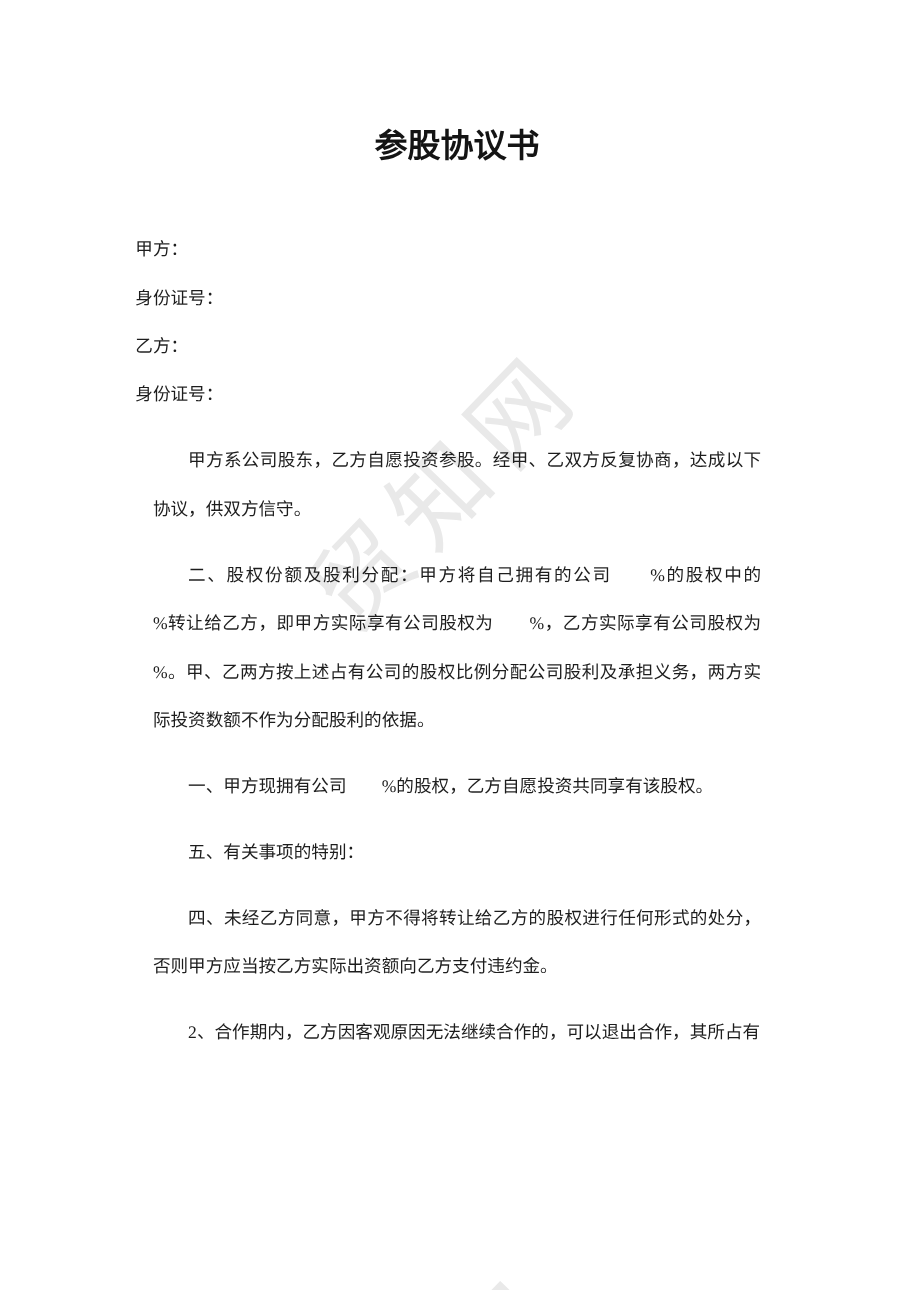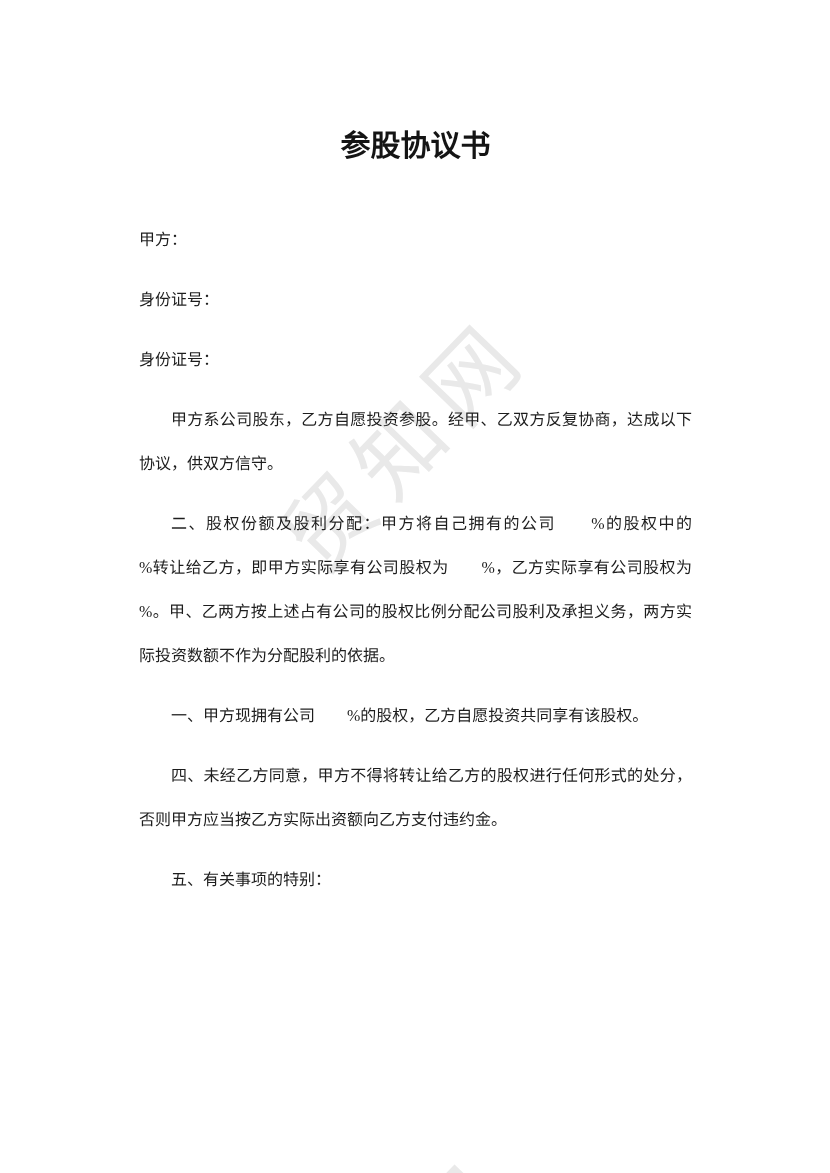--- a/index.html
+++ b/index.html
@@ -28,34 +28,34 @@
     pointer-events: none;
     user-select: none;
     z-index: 0;
   }
   .wm-1 { left: 400px; top: 440px; }
   .wm-2 { left: 385px; top: 1280px; }
 
   .content {
     position: absolute;
     left: 123px;
-    top: 124px;
+    top: 112px;
     width: 585px;
     z-index: 1;
   }
   .doc-title {
     margin: 0 0 50px 0;
     font-size: 30px;
     font-weight: bold;
     line-height: 44px;
     text-align: center;
     color: #141414;
   }
   .party-label {
-    margin: 16px;
+    margin: 0;
     font-size: 16px;
     line-height: 44px;
     white-space: pre-wrap;
   }
   .para {
     margin: 16px;
     font-size: 16px;
     line-height: 44px;
     text-align: justify;
     text-indent: 32px;
@@ -69,22 +69,24 @@
 
   <div class="watermark wm-1">贸知网</div>
   <div class="watermark wm-2">贸知网</div>
 
   <div class="content">
 
     <h1 class="doc-title">参股协议书</h1>
 
     <p class="party-label">甲方：</p>
     <p class="party-label">身份证号：</p>
+    <p class="party-label">乙方：</p>
     <p class="party-label">身份证号：</p>
 
     <p class="para">甲方系公司股东，乙方自愿投资参股。经甲、乙双方反复协商，达成以下协议，供双方信守。</p>
     <p class="para">二、股权份额及股利分配：甲方将自己拥有的公司　　%的股权中的　　%转让给乙方，即甲方实际享有公司股权为　　%，乙方实际享有公司股权为　　%。甲、乙两方按上述占有公司的股权比例分配公司股利及承担义务，两方实际投资数额不作为分配股利的依据。</p>
     <p class="para">一、甲方现拥有公司　　%的股权，乙方自愿投资共同享有该股权。</p>
+    <p class="para">五、有关事项的特别：</p>
     <p class="para">四、未经乙方同意，甲方不得将转让给乙方的股权进行任何形式的处分，否则甲方应当按乙方实际出资额向乙方支付违约金。</p>
-    <p class="para">五、有关事项的特别：</p>
+    <p class="para">2、合作期内，乙方因客观原因无法继续合作的，可以退出合作，其所占有</p>
 
   </div>
 </div>
 
 </body></html>

